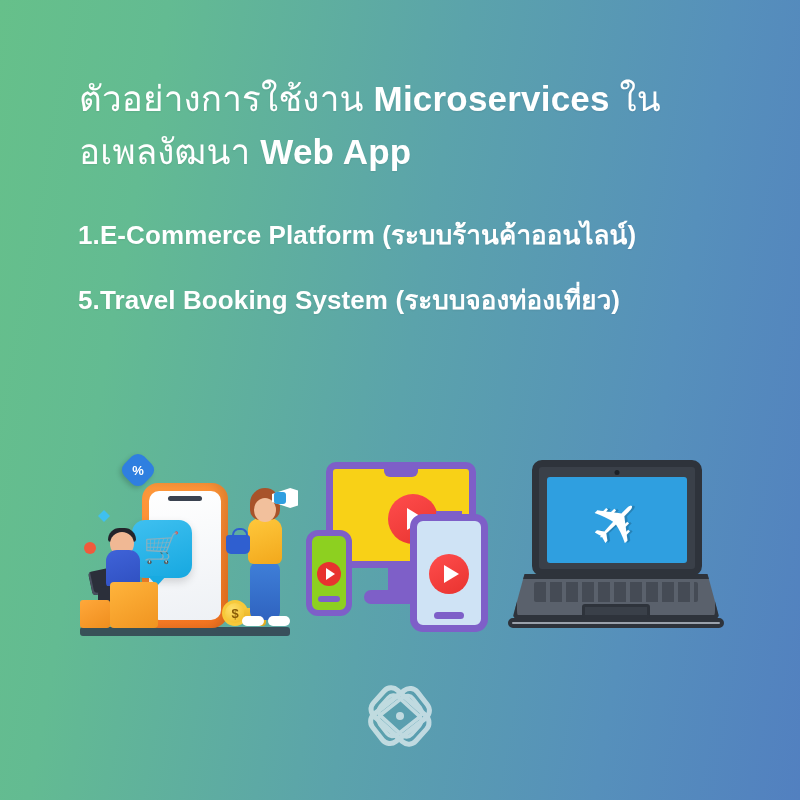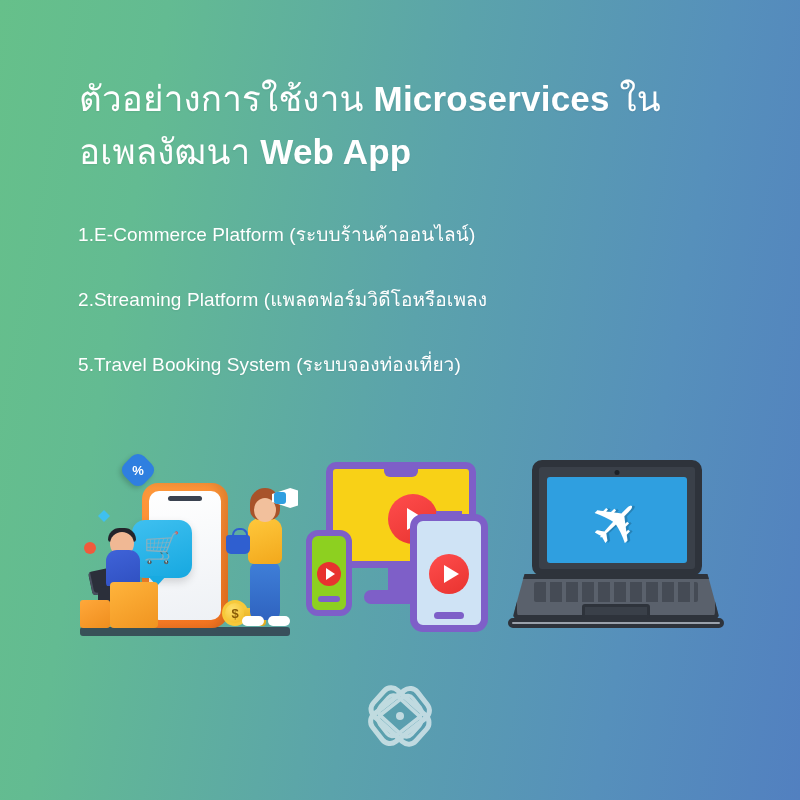--- a/index.html
+++ b/index.html
@@ -34,23 +34,23 @@
 
   
   .list {
     position: absolute;
     left: 78px;
     top: 218px;
     width: 680px;
   }
   .list-item {
     color: #ffffff;
-    font-size: 19px;
+    font-size: 26px;
     line-height: 34px;
-    font-weight: 400;
+    font-weight: 700;
     height: 65px;
     white-space: nowrap;
     letter-spacing: 0.1px;
     text-shadow: 0 1px 2px rgba(0,0,0,0.07);
   }
 
   
   .illos {
     position: absolute;
     left: 0;
@@ -256,21 +256,20 @@
 
 <div id="slide">
 
   <div class="headline">
     <span class="line"><span>ตัวอย่างการใช้งาน </span><span class="strong">Microservices</span><span> ใน</span></span>
     <span class="line"><span>อเพลงัฒนา </span><span class="strong">Web App</span></span>
   </div>
 
   <div class="list">
     <div class="list-item">1.E-Commerce Platform (ระบบร้านค้าออนไลน์)</div>
-    <div class="list-item">2.Streaming Platform (แพลตฟอร์มวิดีโอหรือเพลง</div>
     <div class="list-item">5.Travel Booking System (ระบบจองท่องเที่ยว)</div>
   </div>
 
   <div class="illos">
 
     <div class="illo" id="illo-ecommerce">
       <div class="ground"></div>
       <div class="ph-body">
         <div class="ph-screen"></div>
         <div class="ph-notch"></div>

